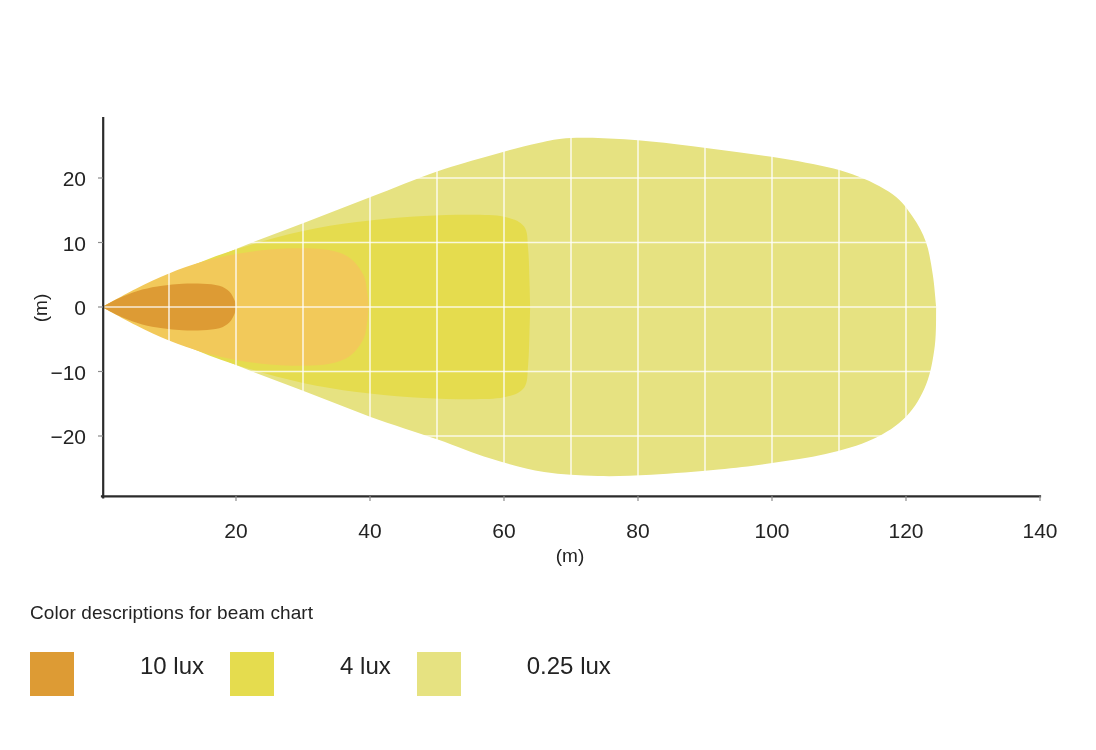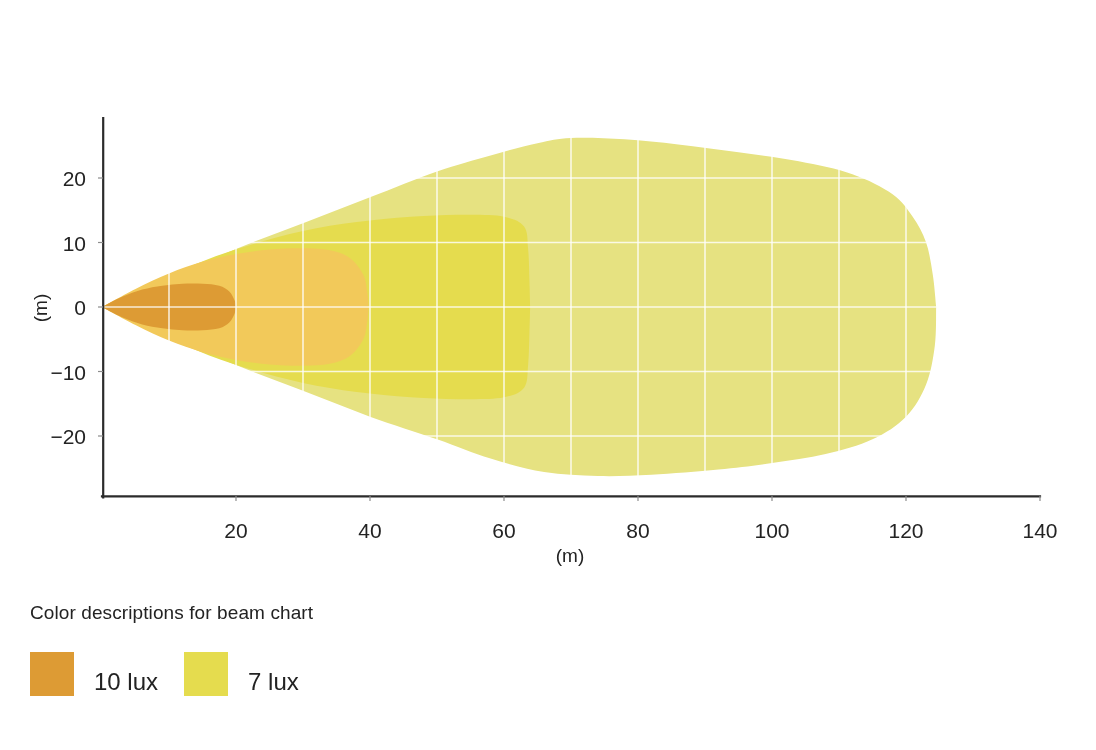--- a/index.html
+++ b/index.html
@@ -79,22 +79,23 @@
 
   #legend-items {
     display: flex;
     flex-direction: row;
     align-items: center;
   }
 
   .legend-entry {
     display: flex;
     flex-direction: row;
-    align-items: flex-end;
+    align-items: flex-start;
     margin-right: 26px;
+    gap: 46px;
   }
 
   .legend-swatch {
     width: 44px;
     height: 44px;
     flex: 0 0 auto;
   }
 
   .legend-text {
     font-size: 24px;
@@ -185,16 +186,20 @@
 
 <div id="legend-block">
   <div id="legend-caption">Color descriptions for beam chart</div>
   <div id="legend-items">
       <div class="legend-entry">
         <div class="legend-swatch" style="background: rgb(221, 155, 52);"></div>
         <div class="legend-text">10 lux</div>
       </div>
       <div class="legend-entry">
         <div class="legend-swatch" style="background: rgb(229, 220, 78);"></div>
-        <div class="legend-text">7 lux</div>
+        <div class="legend-text">4 lux</div>
+      </div>
+      <div class="legend-entry">
+        <div class="legend-swatch" style="background: rgb(230, 226, 129);"></div>
+        <div class="legend-text">0.25 lux</div>
       </div>
     </div>
 </div>
 
 </body></html>

